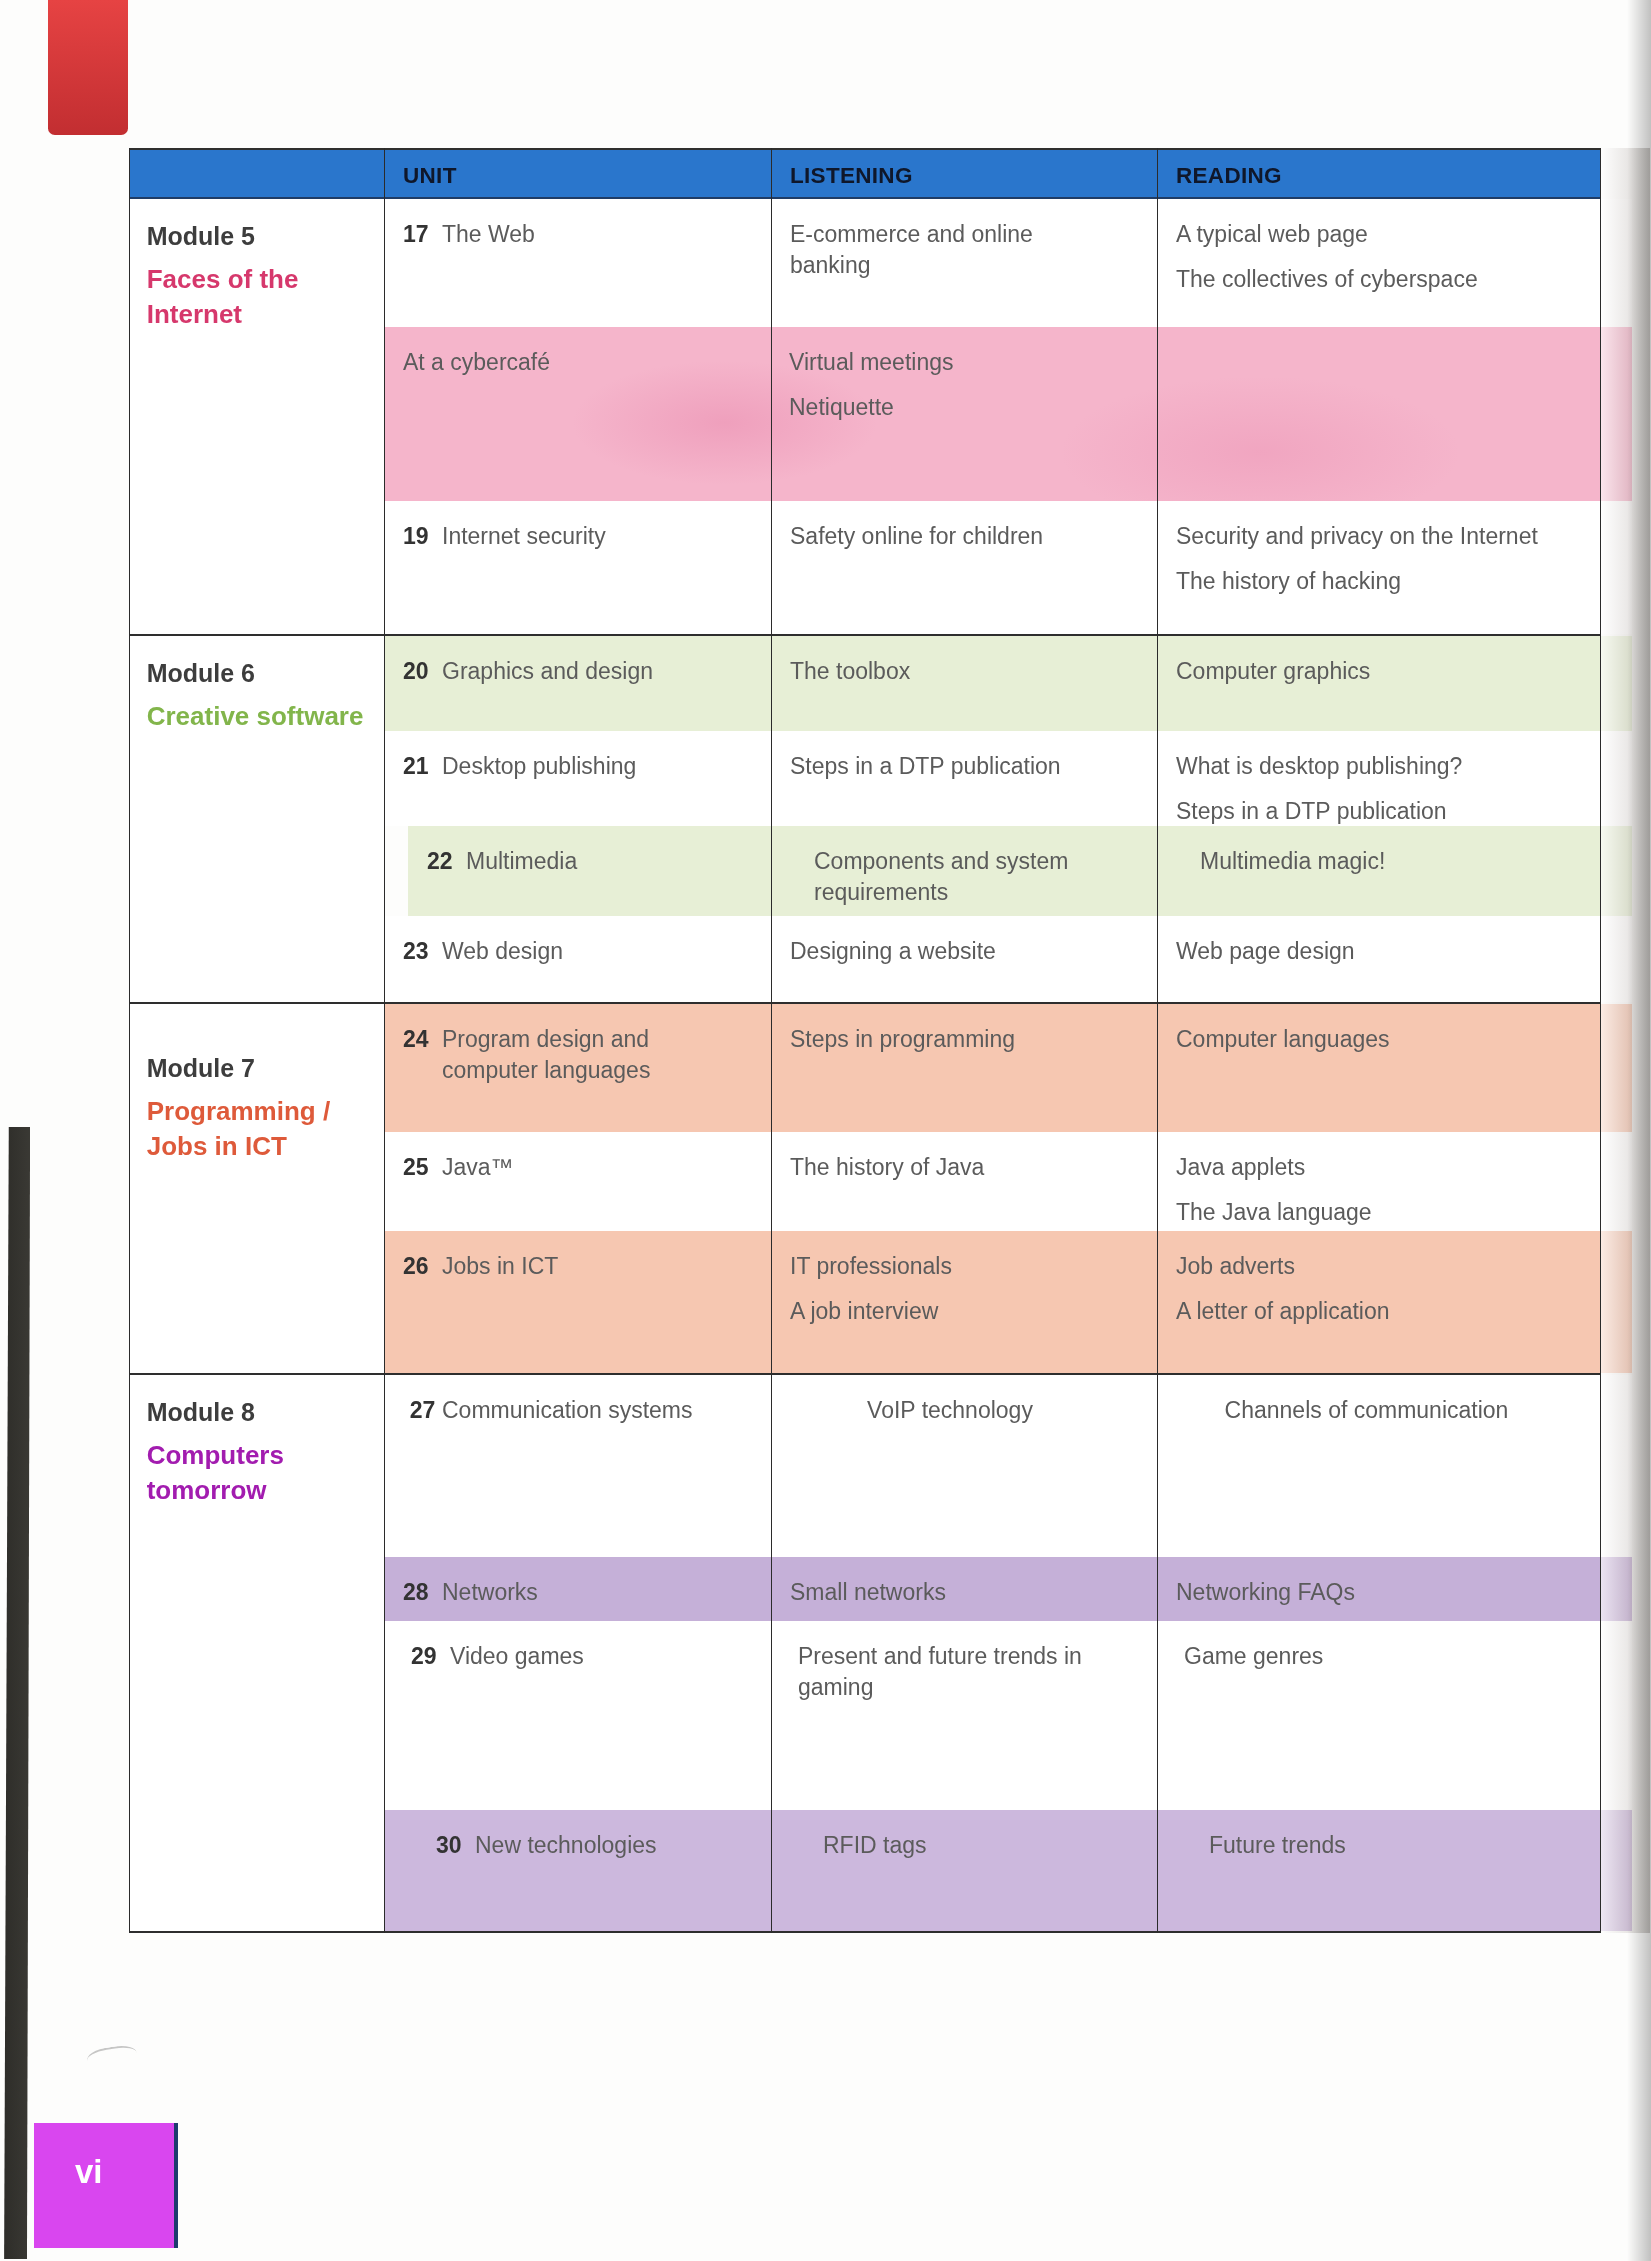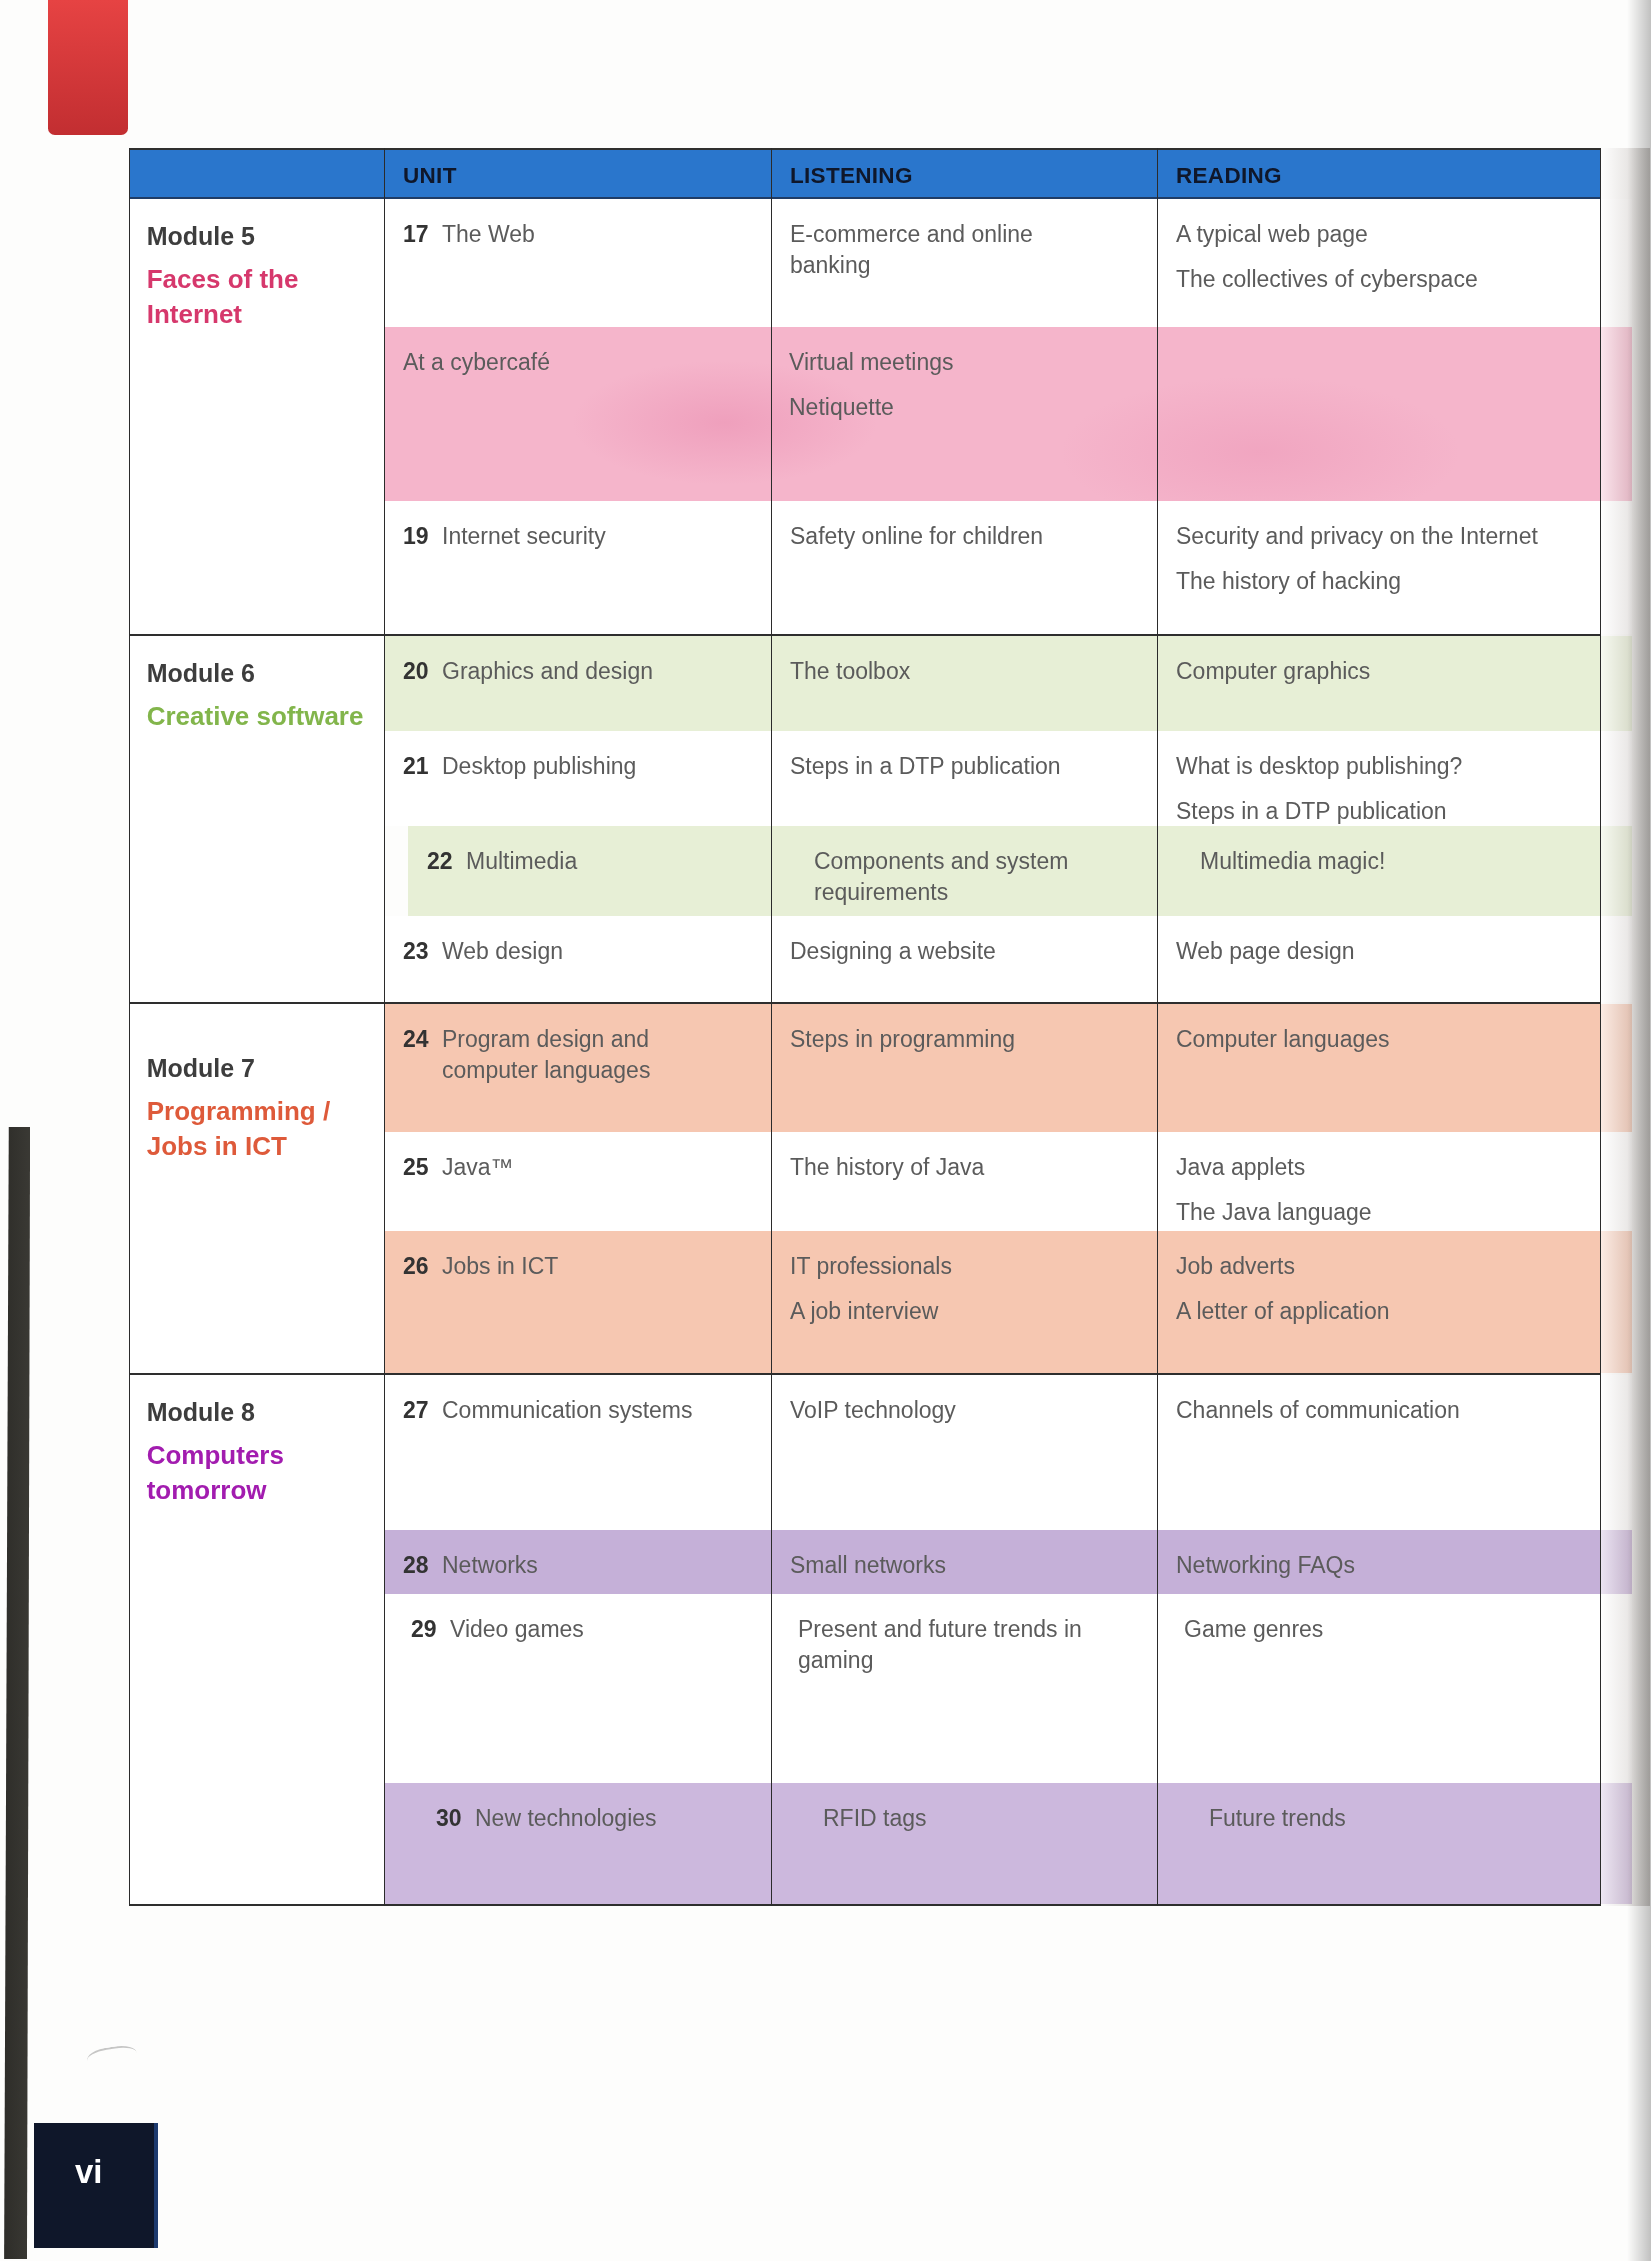--- a/index.html
+++ b/index.html
@@ -92,22 +92,22 @@
   .v0 { left: 0; } .v1 { left: 255px; } .v2 { left: 642px; } .v3 { left: 1028px; } .v4 { left: 1471px; }
 
   .curl-overlay {
     position: absolute; top: 0; bottom: -2px; left: 1472px; width: 49px;
     background: linear-gradient(to right, rgba(255,255,255,.55), rgba(160,150,145,.22) 55%, rgba(108,103,98,.42));
     z-index: 6; pointer-events: none;
   }
 
   
   .page-number-box {
-    position: absolute; left: 34px; top: 2123px; width: 124px; height: 125px;
-    background: #0f172a; border-right: 4.1px solid #1d3a6e;
+    position: absolute; left: 34px; top: 2123px; width: 144px; height: 125px;
+    background: #d946ef; border-right: 4.1px solid #1d3a6e;
     color: #fff; font-size: 33px; font-weight: bold;
     padding: 30px 0 0 41px;
   }
 </style>
 </head>
 <body>
 
 <div class="page">
 
   <div class="red-tab"></div>
@@ -280,21 +280,21 @@
   </div>
 </div>
   </section>
 
   <section class="module-section">
     <div class="module-cell">
       <div class="module-name">Module 8</div>
       <div class="module-subtitle" style="color: #a21caf;">Computers tomorrow</div>
     </div>
     <div class="rows">
-  <div class="trow" style="--row-c: #ffffff; height: 155px;">
+  <div class="trow" style="--row-c: #ffffff; height: 182px; text-align: center;">
     <div class="cell unit-cell">
       <span class="unit-no">27</span>
       <span class="unit-title">Communication systems</span>
     </div>
     <div class="cell listening-cell">
                 <p>VoIP technology</p>
               </div>
     <div class="cell reading-cell">
                 <p>Channels of communication</p>
               </div>

